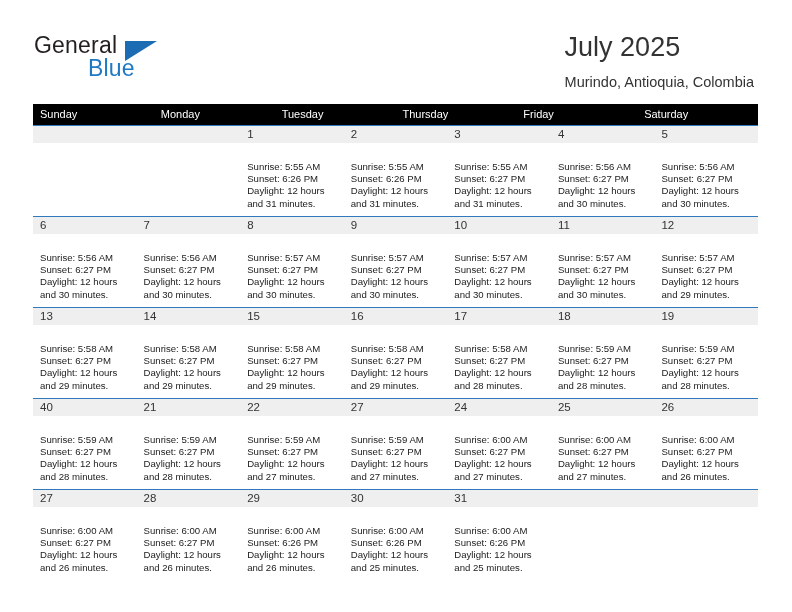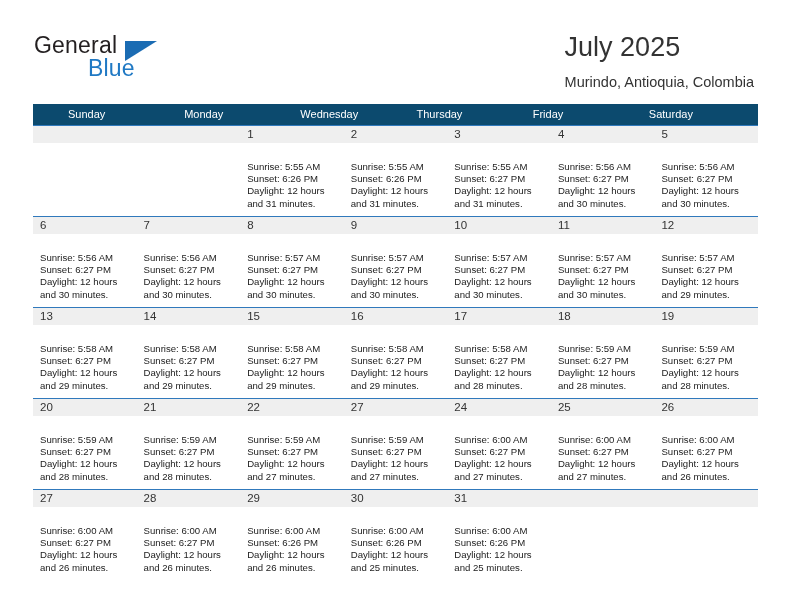--- a/index.html
+++ b/index.html
@@ -87,23 +87,22 @@
 
   
   .calendar {
     position: absolute;
     left: 33px;
     top: 104px;
     width: 725px;
   }
   .dow-row {
     display: flex;
-    background: #0c4a6e;
+    background: #000000;
     height: 21px;
-    padding-left: 28px;
   }
   .dow-cell {
     flex: 1 1 0;
     color: #ffffff;
     font-size: 11px;
     line-height: 21px;
     padding-left: 7px;
     box-sizing: border-box;
     white-space: nowrap;
     overflow: hidden;
@@ -172,21 +171,21 @@
       <div class="cal-subtitle">Murindo, Antioquia, Colombia</div>
     </div>
 
   </div>
 
   <div class="calendar">
 
     <div class="dow-row">
       <div class="dow-cell">Sunday</div>
       <div class="dow-cell">Monday</div>
-      <div class="dow-cell">Wednesday</div>
+      <div class="dow-cell">Tuesday</div>
       <div class="dow-cell">Thursday</div>
       <div class="dow-cell">Friday</div>
       <div class="dow-cell">Saturday</div>
     </div>
 
     <div class="week-row">
       <div class="day-cell empty">
         <div class="day-num"></div>
 
       </div>
@@ -368,21 +367,21 @@
           <div>Sunrise: 5:59 AM</div>
           <div>Sunset: 6:27 PM</div>
           <div>Daylight: 12 hours</div>
           <div>and 28 minutes.</div>
         </div>
       </div>
     </div>
 
     <div class="week-row">
       <div class="day-cell">
-        <div class="day-num">20</div>
+        <div class="day-num">40</div>
         <div class="day-info">
           <div>Sunrise: 5:59 AM</div>
           <div>Sunset: 6:27 PM</div>
           <div>Daylight: 12 hours</div>
           <div>and 28 minutes.</div>
         </div>
       </div>
       <div class="day-cell">
         <div class="day-num">21</div>
         <div class="day-info">

